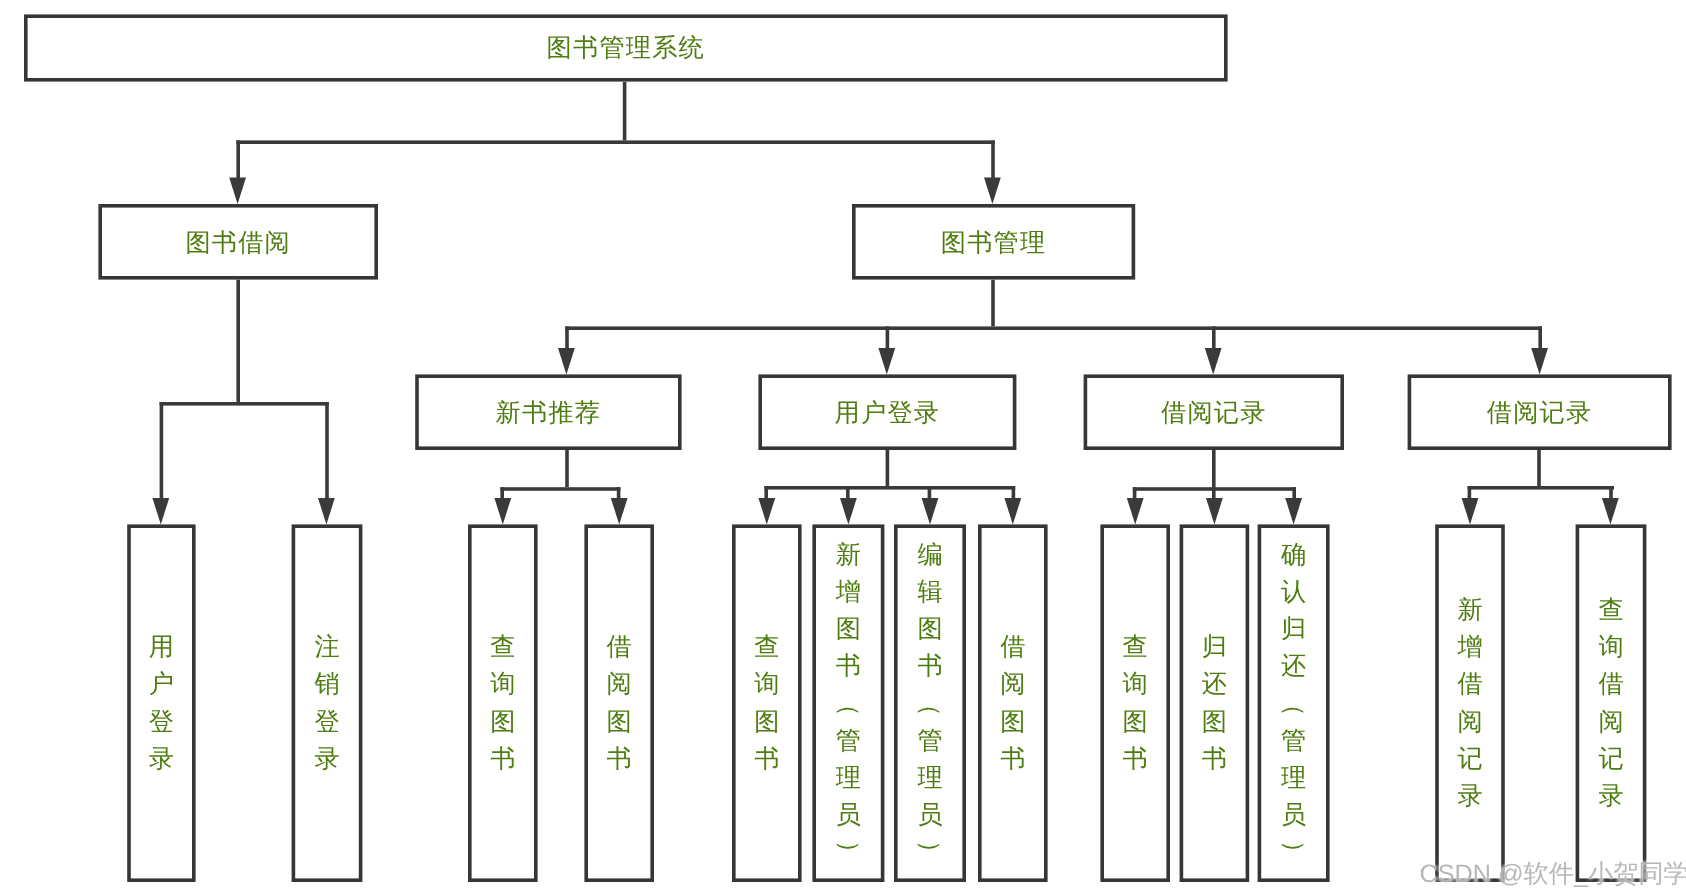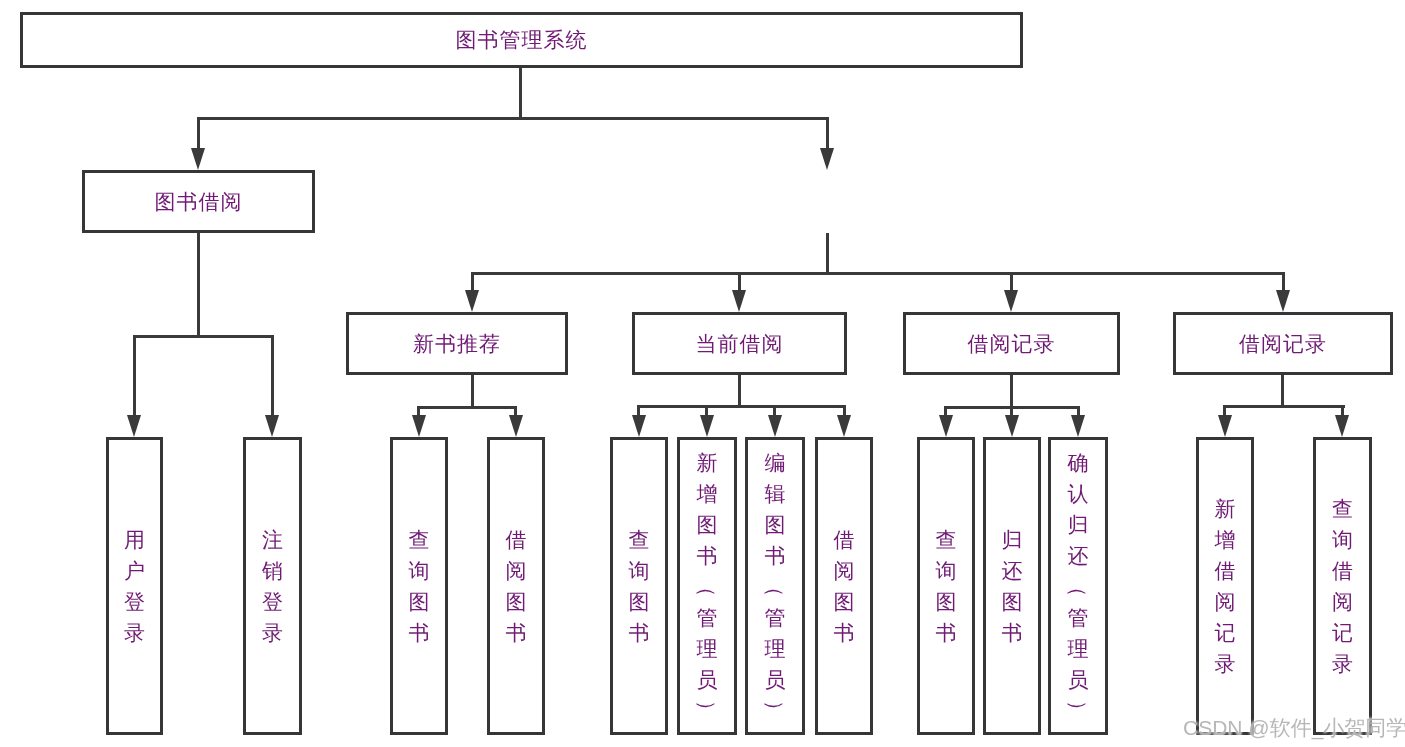--- a/index.html
+++ b/index.html
@@ -9,21 +9,21 @@
     background:#ffffff;
     font-family:"Liberation Sans", sans-serif;
     overflow:hidden;
   }
   .node{
     position:absolute;
     box-sizing:border-box;
     border:3px solid #363636;
     background:#ffffff;
     display:flex;align-items:center;justify-content:center;
-    color:#701a75;
+    color:#4d7c0f;
     font-size:21px;
     letter-spacing:1px;
   }
   .node > span{
     display:flex;align-items:center;justify-content:center;
     width:100%;height:100%;
   }
   .leaf > span{
     flex-direction:column;
   }
@@ -118,26 +118,29 @@
   <div class="arrow" style="left:1218px;top:415px;"></div>
   <div class="arrow" style="left:1335px;top:415px;"></div>
 
   <div class="node" style="left:20px;top:12px;width:1003px;height:56px;">
     <span>图书管理系统</span>
   </div>
 
   <div class="node" style="left:82px;top:170px;width:233px;height:63px;">
     <span>图书借阅</span>
   </div>
+  <div class="node" style="left:710px;top:170px;width:236px;height:63px;">
+    <span>图书管理</span>
+  </div>
 
   <div class="node" style="left:346px;top:312px;width:222px;height:63px;">
     <span>新书推荐</span>
   </div>
   <div class="node" style="left:632px;top:312px;width:215px;height:63px;">
-    <span>当前借阅</span>
+    <span>用户登录</span>
   </div>
   <div class="node" style="left:903px;top:312px;width:217px;height:63px;">
     <span>借阅记录</span>
   </div>
   <div class="node" style="left:1173px;top:312px;width:220px;height:63px;">
     <span>借阅记录</span>
   </div>
 
   <div class="node leaf" style="left:106px;top:437px;width:57px;height:298px;">
     <span>

